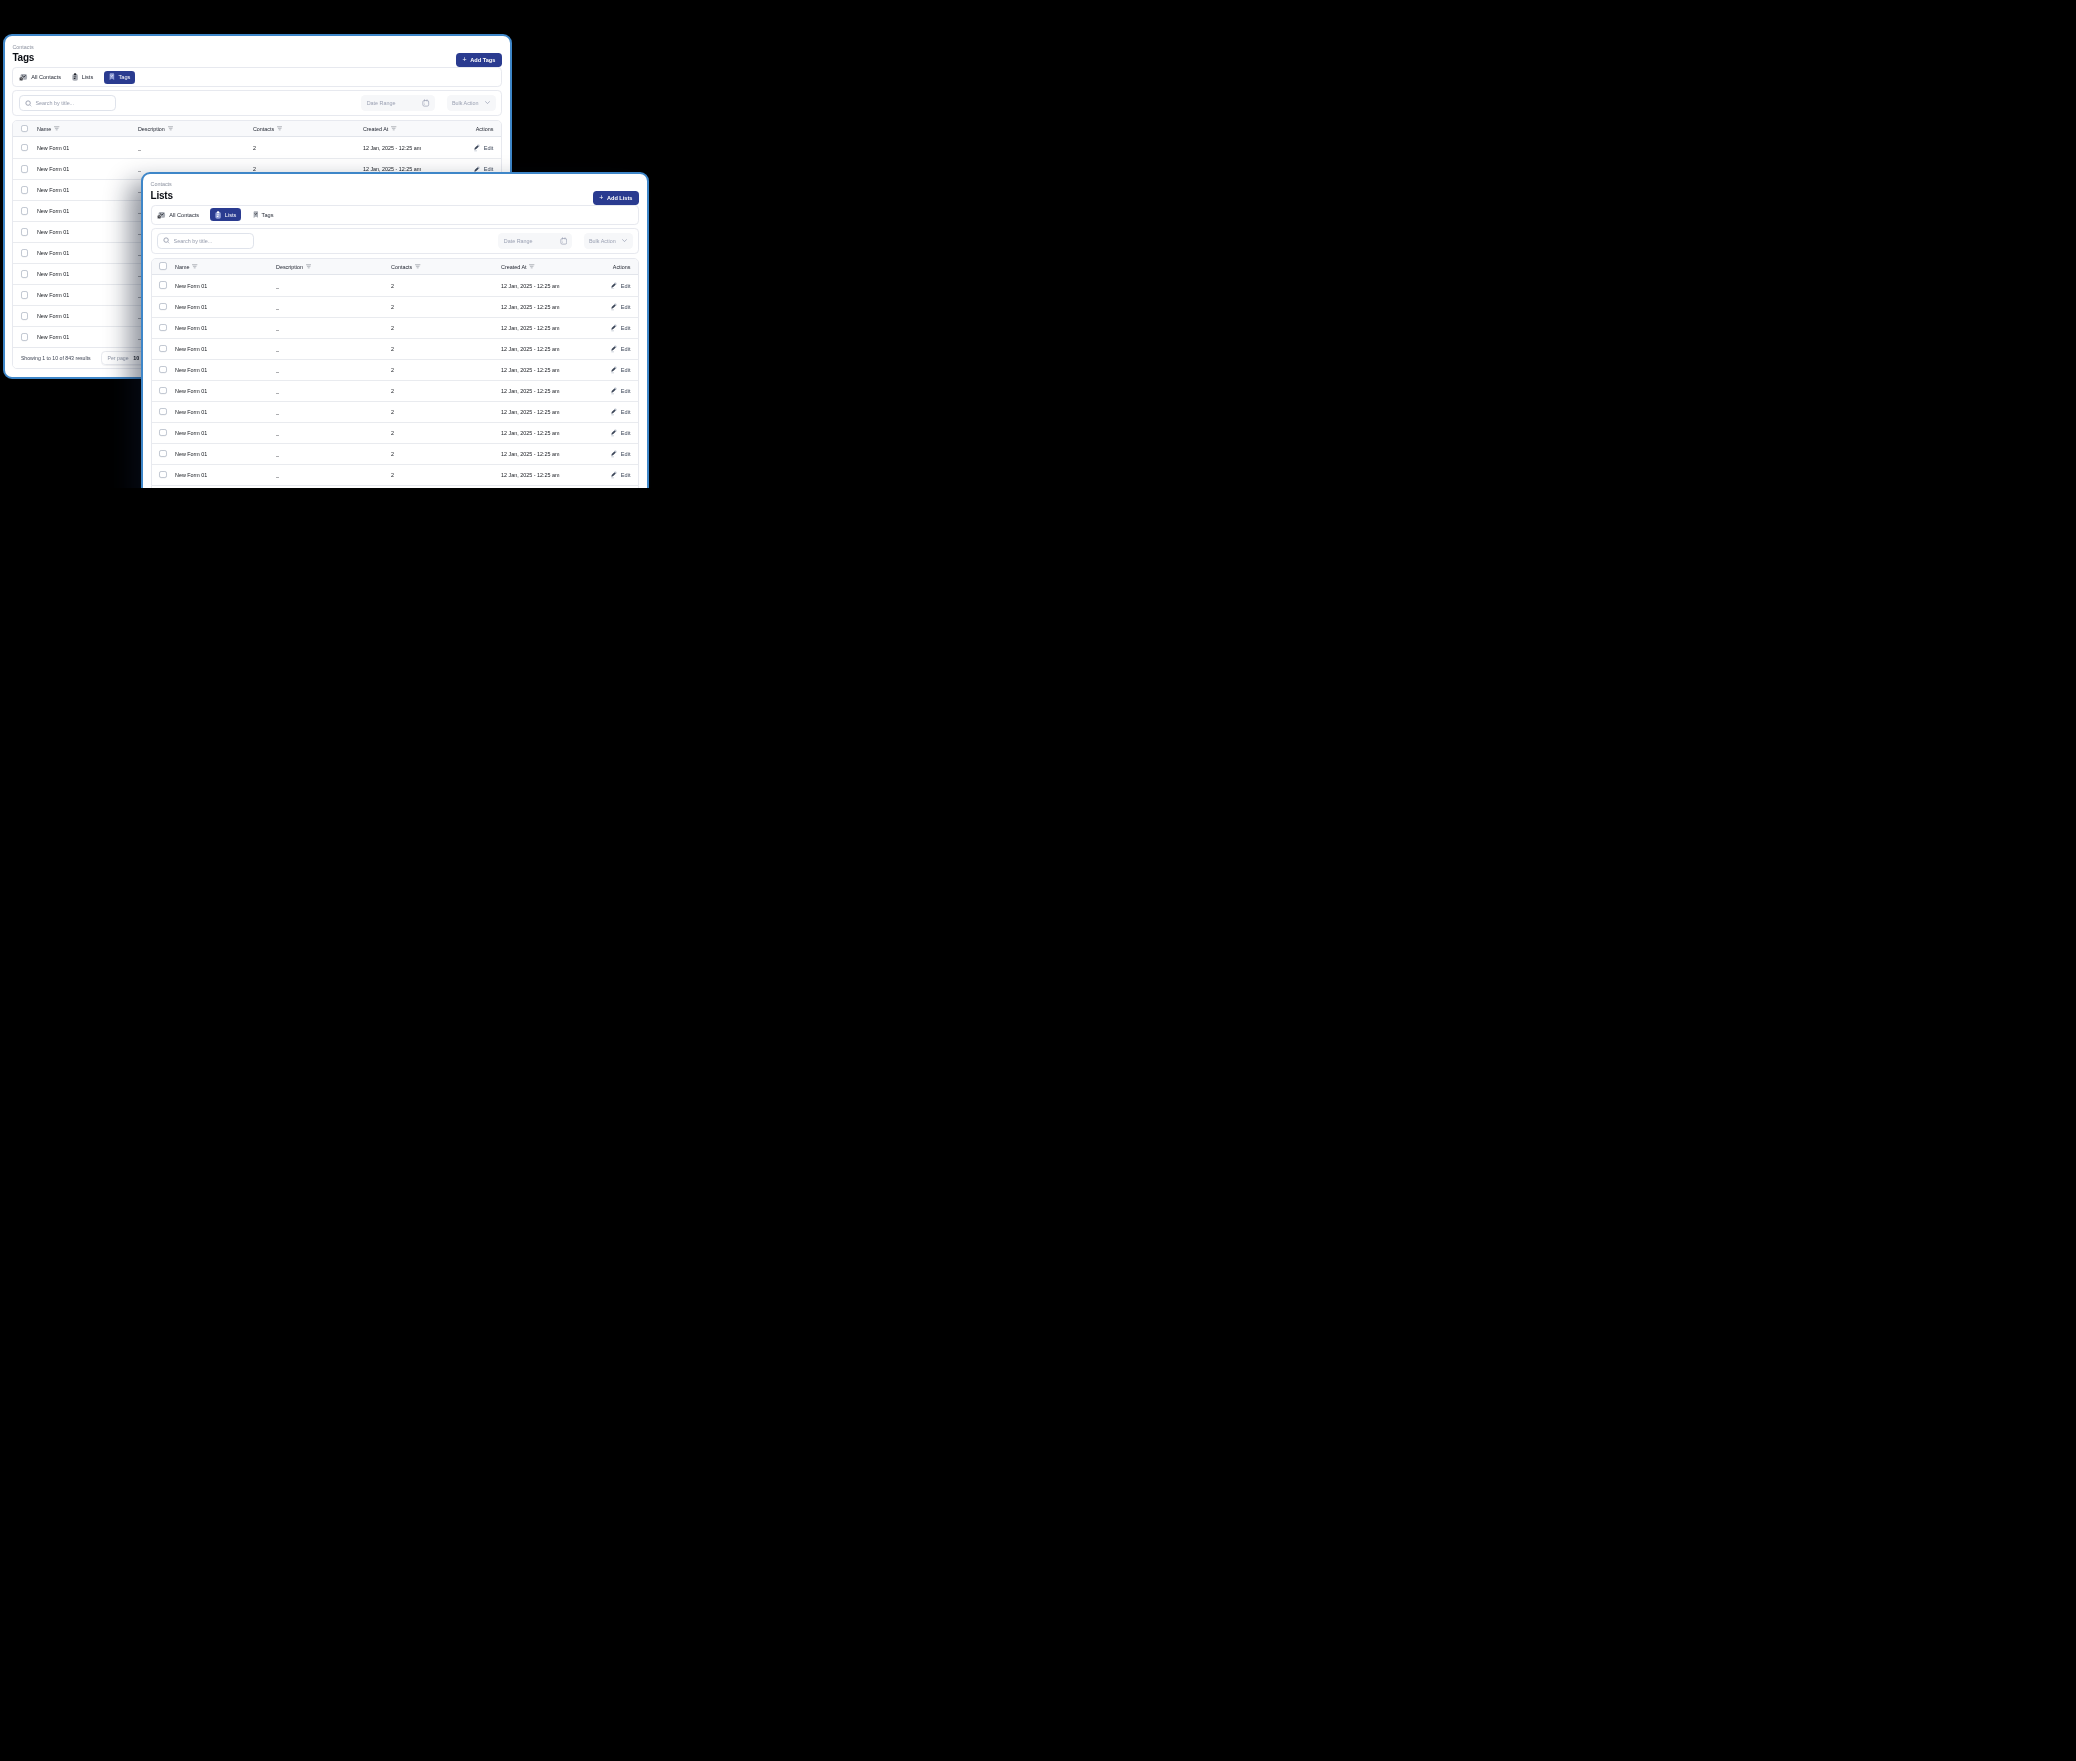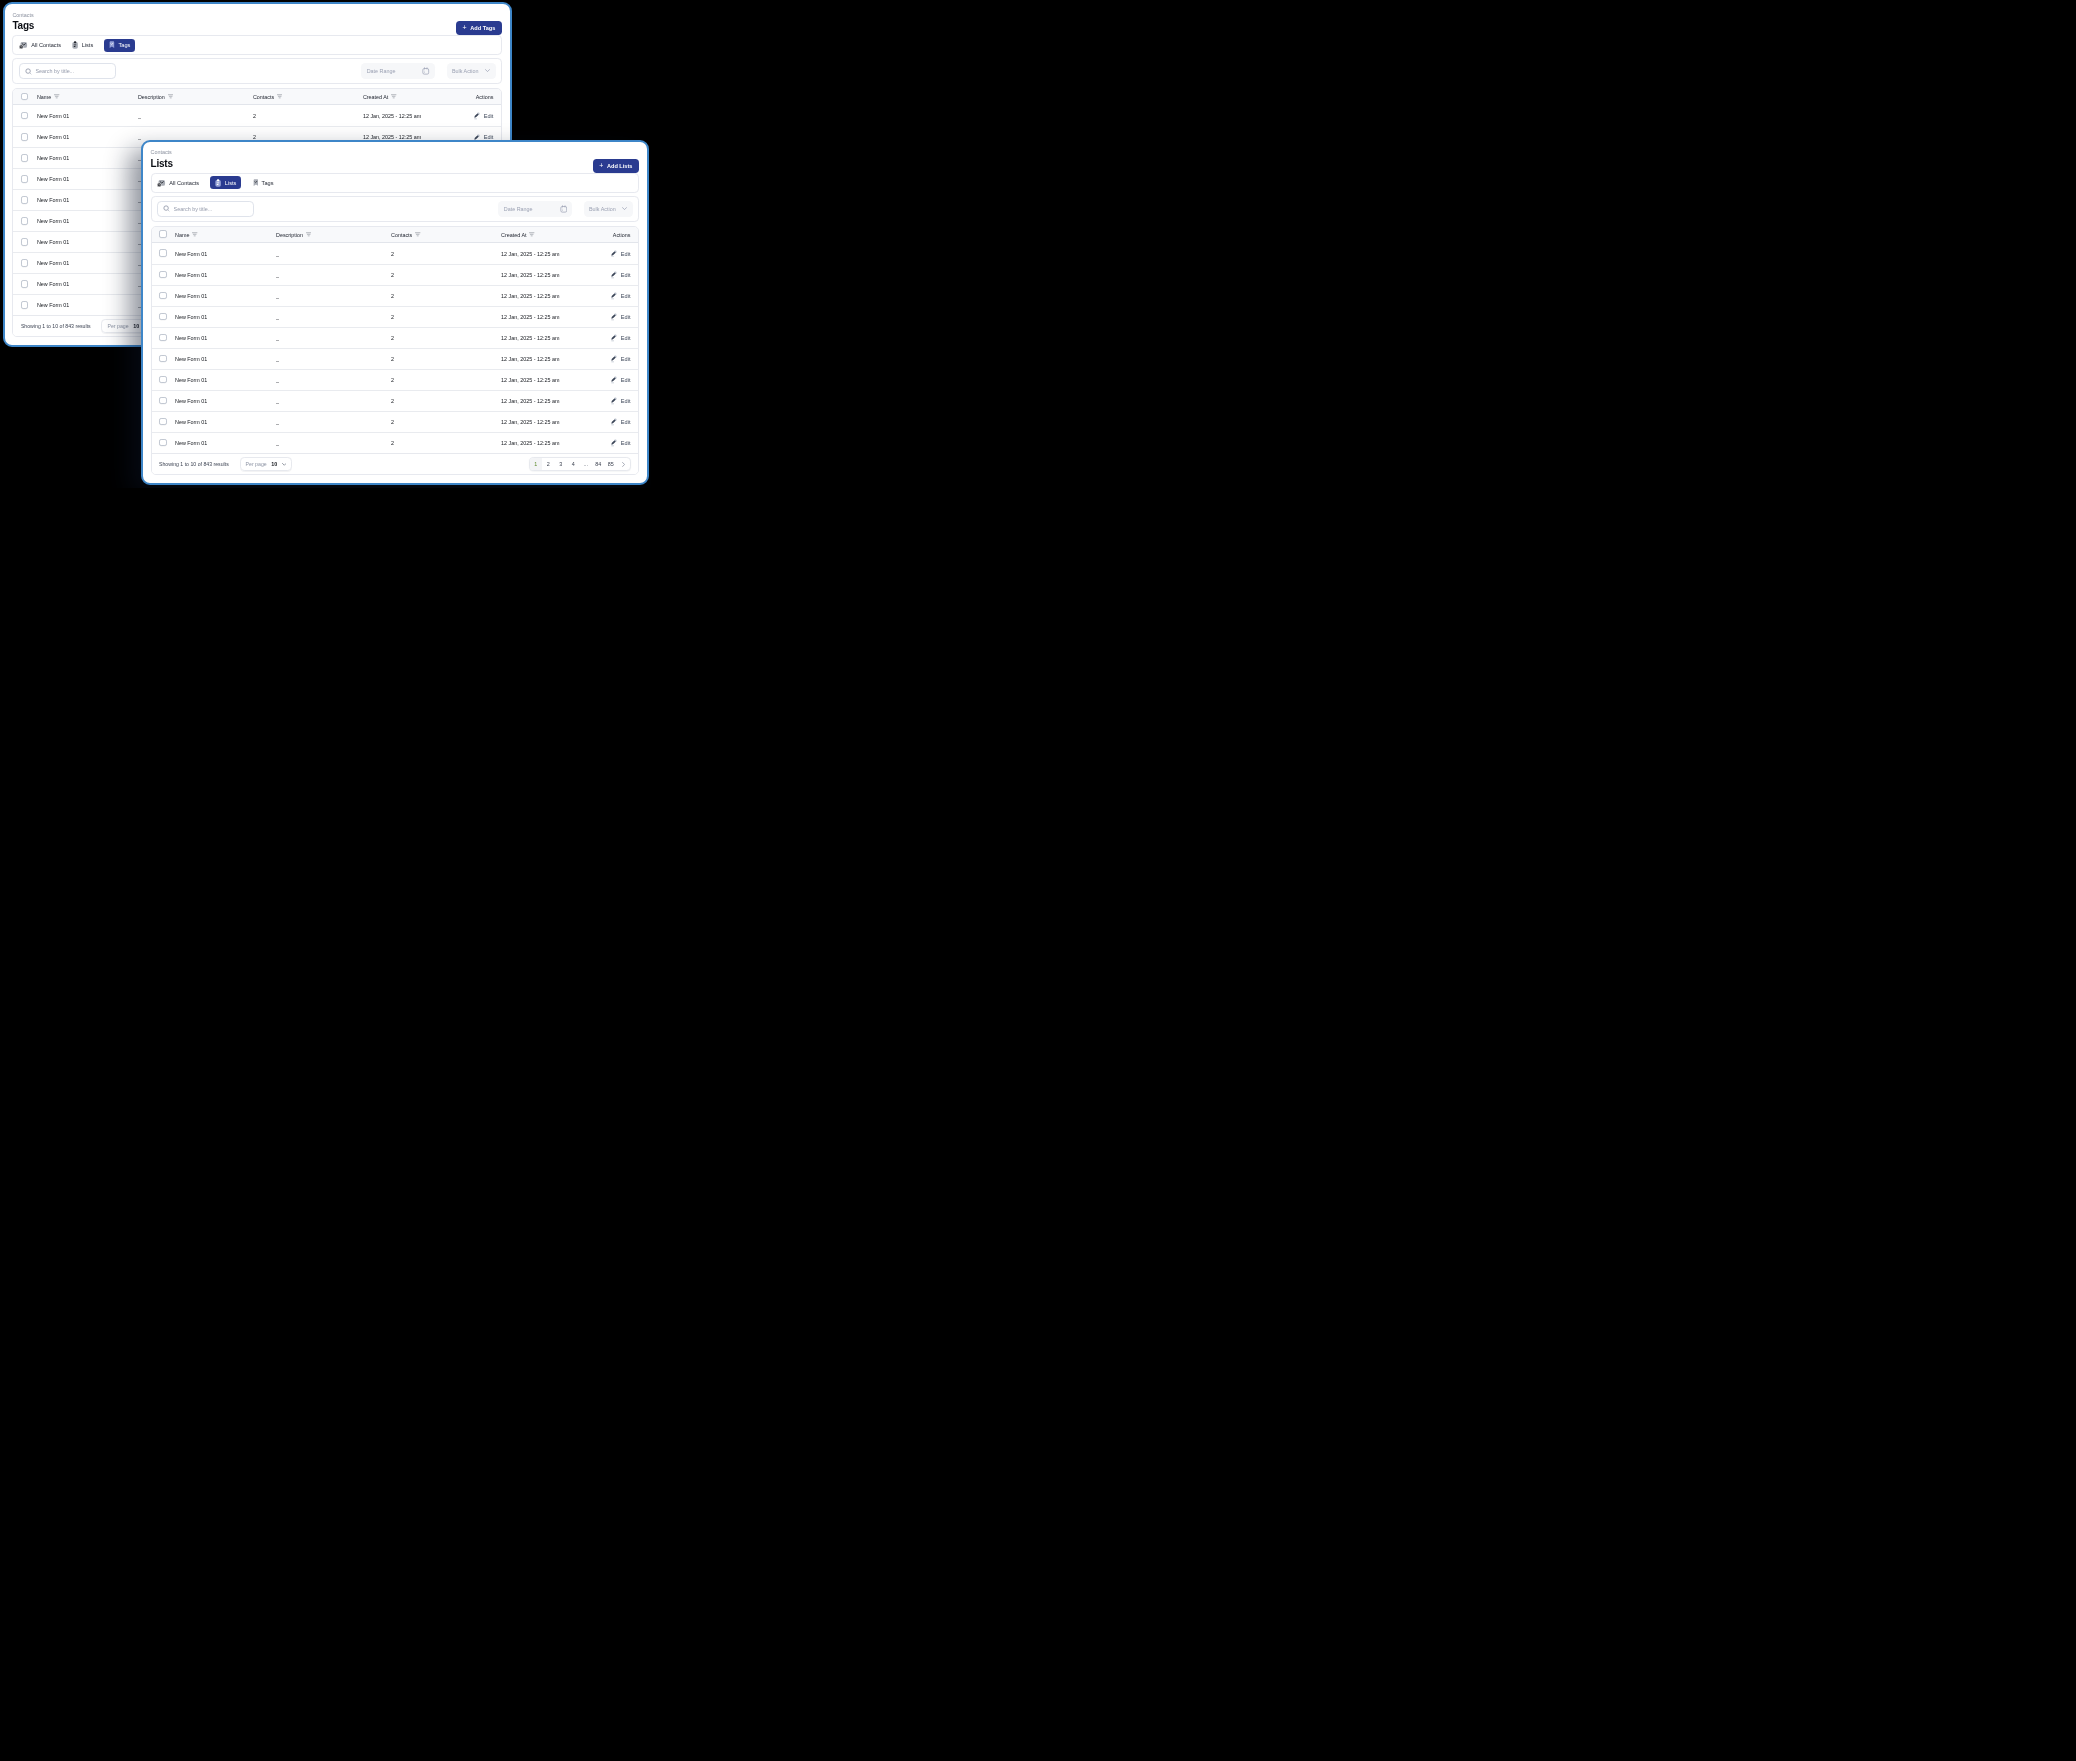--- a/index.html
+++ b/index.html
@@ -10,20 +10,21 @@
     position:relative;
     overflow:hidden;
     -webkit-font-smoothing:antialiased;
   }
   .panel {
     position:absolute;
     background:#fff;
     border:2.1px solid var(--panel-border,#3e86c8);
     border-radius:9px;
     padding:5.4px 8px 0 7.5px;
+    margin-top:32px;
   }
   .panel.back  { left:2.9px;   top:2.1px;   width:509px; height:345px; }
   .panel.front { left:141px; top:140px; width:508px; height:345px;
                  box-shadow:-11.6px 10px 25px rgba(10,20,40,.45); }
 
   .crumb { margin-top:2.1px; font-size:5.4px; color:#8a909e; }
   .page-title { margin:2.1px 0 4.6px; font-size:10px; font-weight:700; letter-spacing:-0.2px; color:#0b0e14; }
 
   .add-btn {
     position:absolute; top:17px; right:8px;

